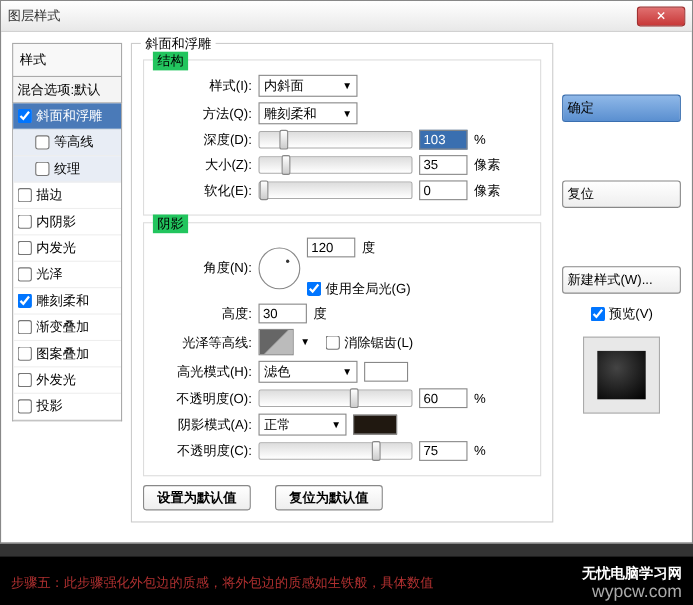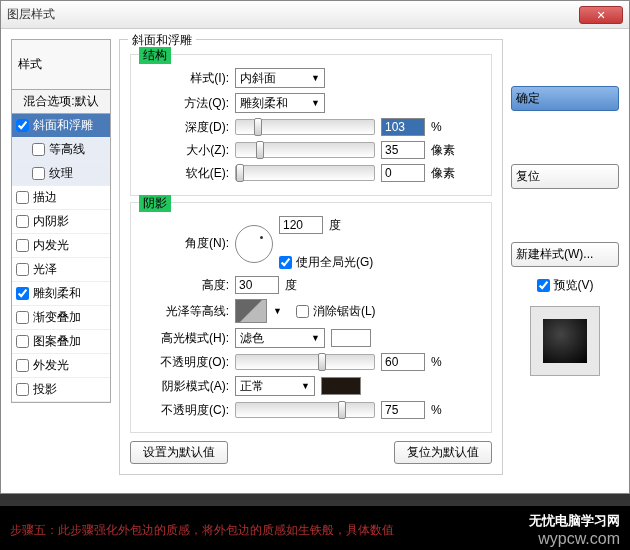--- a/index.html
+++ b/index.html
@@ -3,22 +3,22 @@
 <meta charset="utf-8">
 <style>
 * { box-sizing: border-box; margin: 0; padding: 0; font-family: "Microsoft YaHei", SimSun, sans-serif; font-size: 12px; }
 body { background: #333; }
 .window { width: 630px; background: #fff; border: 1px solid #888; }
 .titlebar { height: 28px; background: linear-gradient(#fff,#e8e8e8); display: flex; align-items: center; padding: 0 6px; border-bottom: 1px solid #ccc; }
 .titlebar .title { flex: 1; color: #333; }
 .titlebar .close { width: 44px; height: 18px; background: linear-gradient(#e07070,#c83838); border: 1px solid #a03030; border-radius: 3px; color: #fff; text-align: center; line-height: 16px; font-size: 11px; }
 .body { display: flex; padding: 10px; gap: 8px; }
 .left { width: 100px; }
-.left-header { border: 1px solid #aaa; padding: 16px 6px; background: #f8f8f8; }
-.left-blend { border: 1px solid #aaa; border-top: none; padding: 3px 4px; background: #f4f4f4; text-align: center; }
+.left-header { border: 1px solid #aaa; padding: 6px 6px; background: #f8f8f8; }
+.left-blend { border: 1px solid #aaa; border-top: none; padding: 3px 4px; background: #f4f4f4; }
 .style-list { border: 1px solid #aaa; border-top: none; }
 .style-item { padding: 3px 4px; display: flex; align-items: center; gap: 4px; border-bottom: 1px solid #eee; cursor: pointer; }
 .style-item.sub { padding-left: 20px; background: #e8edf5; }
 .style-item.selected { background: #4a7ab8; color: #fff; }
 .style-item input[type=checkbox] { margin: 0; }
 .center { flex: 1; }
 .fieldset { border: 1px solid #ccc; padding: 8px 10px 10px; margin-bottom: 8px; position: relative; }
 .fieldset .legend { position: absolute; top: -8px; left: 8px; background: #fff; padding: 0 4px; }
 .subsection { border: 1px solid #ddd; margin-top: 6px; padding: 8px 10px; position: relative; }
 .subsection .sublegend { position: absolute; top: -8px; left: 8px; background: #22c55e; padding: 0 4px; }
@@ -31,21 +31,21 @@
 .numbox { width: 44px; height: 18px; border: 1px solid #888; padding: 1px 3px; text-align: left; background: #fff; }
 .numbox.hl { background: #3a6fb0; color: #fff; }
 .unit { width: 28px; }
 .radio-row { display: flex; align-items: center; gap: 10px; }
 .swatch { width: 40px; height: 18px; border: 1px solid #888; display: inline-block; }
 .swatch.white { background: #fff; }
 .swatch.dark { background: #201810; }
 .contour { width: 32px; height: 24px; border: 1px solid #888; background: linear-gradient(135deg,#666 0%,#666 48%,#bbb 52%,#bbb 100%); display: inline-block; }
 .anglewheel { width: 38px; height: 38px; border: 1px solid #888; border-radius: 50%; position: relative; background: #fff; }
 .anglewheel .dot { position: absolute; width: 3px; height: 3px; background: #333; border-radius: 50%; top: 10px; left: 24px; }
-.btnrow { display: flex; gap: 6px; justify-content: space-between; margin-top: 8px; }
+.btnrow { display: flex; gap: 22px; justify-content: flex-start; margin-top: 8px; font-weight: bold; }
 .btn { border: 1px solid #888; padding: 2px 12px; background: linear-gradient(#fff,#eee); border-radius: 3px; cursor: pointer; }
 .right { width: 108px; display: flex; flex-direction: column; gap: 6px; }
 .right .rbtn { border: 1px solid #888; padding: 3px 4px; background: linear-gradient(#fff,#eee); border-radius: 3px; cursor: pointer; margin-top: 47px; }
 .right .rbtn.primary { background: linear-gradient(#8fb8e8,#5a8fd0); border: 1px solid #3a6fb0; }
 .preview-check { display: flex; align-items: center; gap: 4px; justify-content: center; margin-top: 4px; }
 .preview-box { width: 70px; height: 70px; border: 1px solid #aaa; background: #e8e8e8; margin: 6px auto 0; display: flex; align-items: center; justify-content: center; }
 .preview-inner { width: 44px; height: 44px; background: radial-gradient(circle at 40% 35%,#444,#000); }
 .footer { background: #000; padding: 6px 10px; display: flex; align-items: center; color: #b03030; margin-top: 12px; }
 .footer .hint { flex: 1; font-size: 12px; }
 .footer .brand { color: #fff; font-size: 13px; font-weight: bold; }

